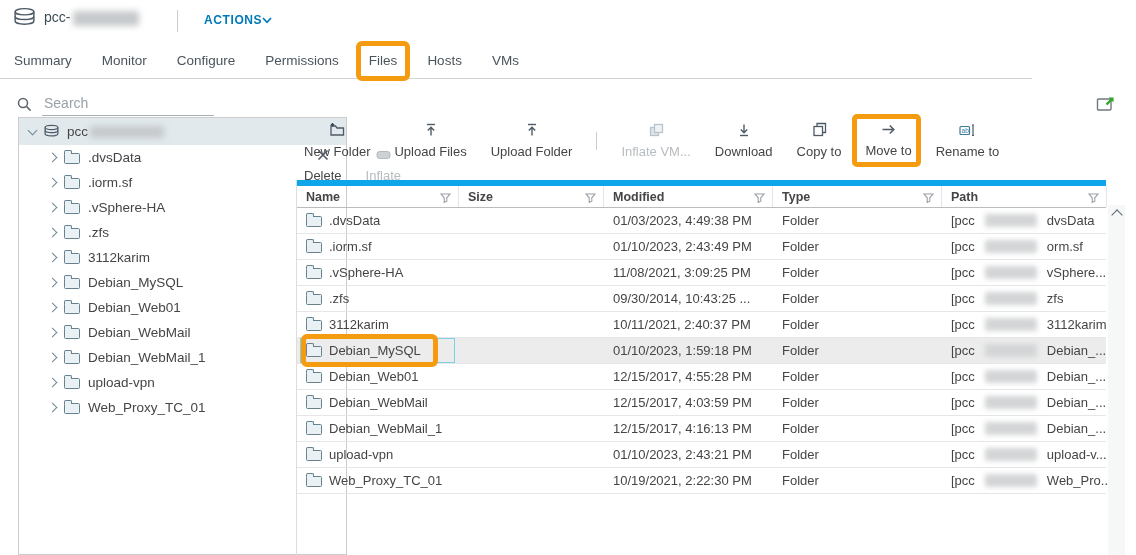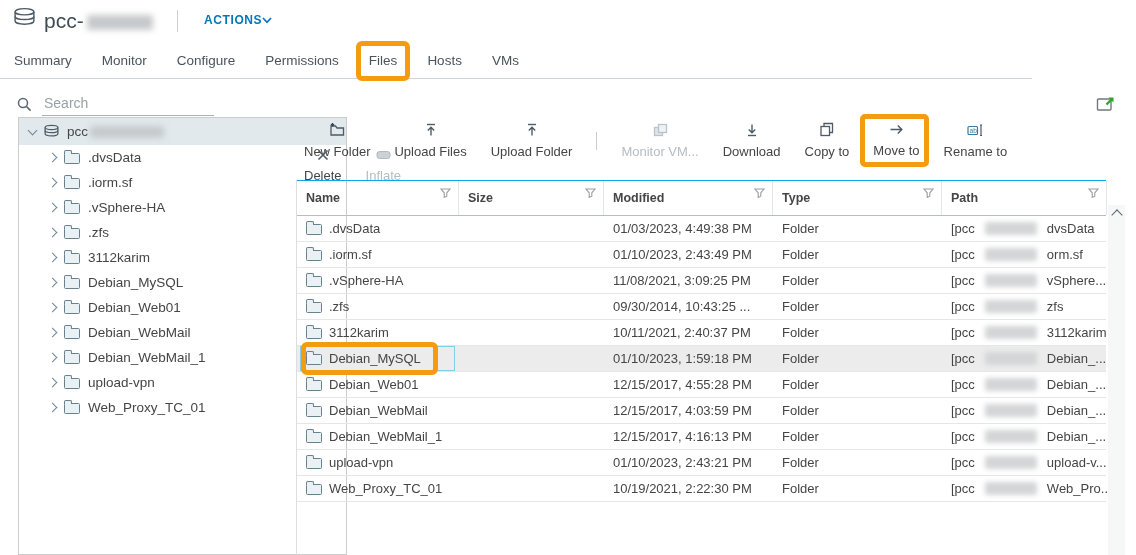--- a/index.html
+++ b/index.html
@@ -2,21 +2,21 @@
 <html><head>
 <meta charset="utf-8">
 <style>
   * { margin:0; padding:0; box-sizing:border-box; }
   body { background:#fff; }
   .stage { position:relative; width:1136px; height:555px; background:#fff;
            font-family:"Liberation Sans", sans-serif; color:#454545; overflow:hidden; }
 
   
   .ds-title-icon { position:absolute; left:12px; top:7px; }
-  .page-title { position:absolute; left:44px; top:9px; font-size:21px; color:#3e4c54; white-space:nowrap; }
+  .page-title { position:absolute; left:44px; top:9px; font-size:14px; color:#3e4c54; white-space:nowrap; }
   .title-divider { position:absolute; left:177px; top:10px; width:1px; height:22px; background:#ccc; }
   .actions-btn { position:absolute; left:204px; top:13px; font-size:12px; font-weight:bold;
                  letter-spacing:.6px; color:#0079b8; display:flex; align-items:center; gap:0; cursor:pointer;justify-content:flex-end; }
 
   
   .tabs { position:absolute; left:0; top:44px; width:1032px; height:35px;
           border-bottom:1px solid #cfd4d8; display:flex; align-items:center; padding-left:14px; }
   .tab { margin-right:30px; font-size:13.5px; color:#4a545c; cursor:pointer; position:relative; line-height:16px; }
   .tab-annotation { position:absolute; left:-13px; right:-13px; top:-12px; bottom:-12px;
                     border:5px solid #f59b0f; border-radius:6px; z-index:6; pointer-events:none; }
@@ -48,22 +48,22 @@
   .tb-row { display:flex; align-items:center; height:23px; margin-bottom:2px; }
   .tb-btn { display:inline-flex; align-items:center; gap:7px; margin-right:24px; font-size:13px;
             color:#454545; cursor:pointer; white-space:nowrap; position:relative;flex-direction:column; }
   .tb-btn.disabled { color:#b7bcc0; cursor:default; }
   .tb-sep { width:1px; height:18px; background:#ccc; margin-right:24px; }
   .tb-annotation { position:absolute; left:-13px; right:-9px; top:-9px; bottom:-9px;
                    border:5px solid #f59b0f; border-radius:5px; pointer-events:none; z-index:6; }
 
   
   .ftable { position:absolute; left:296px; top:180px; width:810px; height:375px; border-left:1px solid #ddd; }
-  .thead { display:grid; grid-template-columns:162px 145px 169px 169px 165px; height:36px;
-           border-top:1px solid #0ea5e9; border-bottom:1px solid #b9bdc0; }
+  .thead { display:grid; grid-template-columns:162px 145px 169px 169px 165px; height:28px;
+           border-top:6px solid #0ea5e9; border-bottom:1px solid #b9bdc0; }
   .th { position:relative; display:flex; align-items:center; padding-left:9px; font-size:12.5px;
         font-weight:bold; color:#454545; border-right:1px solid #e3e6e8; cursor:pointer; }
   .th .funnel { position:absolute; right:7px; top:7px; }
   .trow { display:grid; grid-template-columns:162px 145px 169px 169px 165px; height:26px;
           border-bottom:1px solid #e4e6e8; align-items:center; position:relative; cursor:pointer; }
   .trow.selected { background:#ececec; }
   .tc { font-size:13px; padding-left:9px; white-space:nowrap; overflow:hidden;
         display:flex; align-items:center; gap:7px; height:100%; }
   .cell-focus { position:absolute; left:3px; top:0; width:155px; height:25px;
                 border:1px solid #7ed0e2; z-index:3; pointer-events:none; }
@@ -225,21 +225,21 @@
             <path d="M7 12.5 V4.5 M3.8 7.5 L7 4.2 L10.2 7.5"></path>
         </svg>
         <span>Upload Folder</span>
       </span>
       <span class="tb-sep"></span>
       <span class="tb-btn disabled">
         <svg width="15" height="14" viewBox="0 0 15 14" fill="none" stroke="#b9c3cc" stroke-width="1.3">
           <rect x="1.5" y="4.5" width="8" height="8" fill="#dfe6ea"></rect>
           <rect x="5.5" y="1.5" width="8" height="8" fill="#eef2f4"></rect>
         </svg>
-        <span>Monitor VM...</span>
+        <span>Inflate VM...</span>
       </span>
       <span class="tb-btn">
         <svg width="14" height="14" viewBox="0 0 14 14" fill="none" stroke="#4e5b66" stroke-width="1.4">
           <path d="M7 1.5 V9.5 M3.8 6.5 L7 9.8 L10.2 6.5"></path>
             <path d="M3 12.5 h8"></path>
         </svg>
         <span>Download</span>
       </span>
       <span class="tb-btn">
         <svg width="15" height="15" viewBox="0 0 15 15" fill="none" stroke="#4e5b66" stroke-width="1.3">

